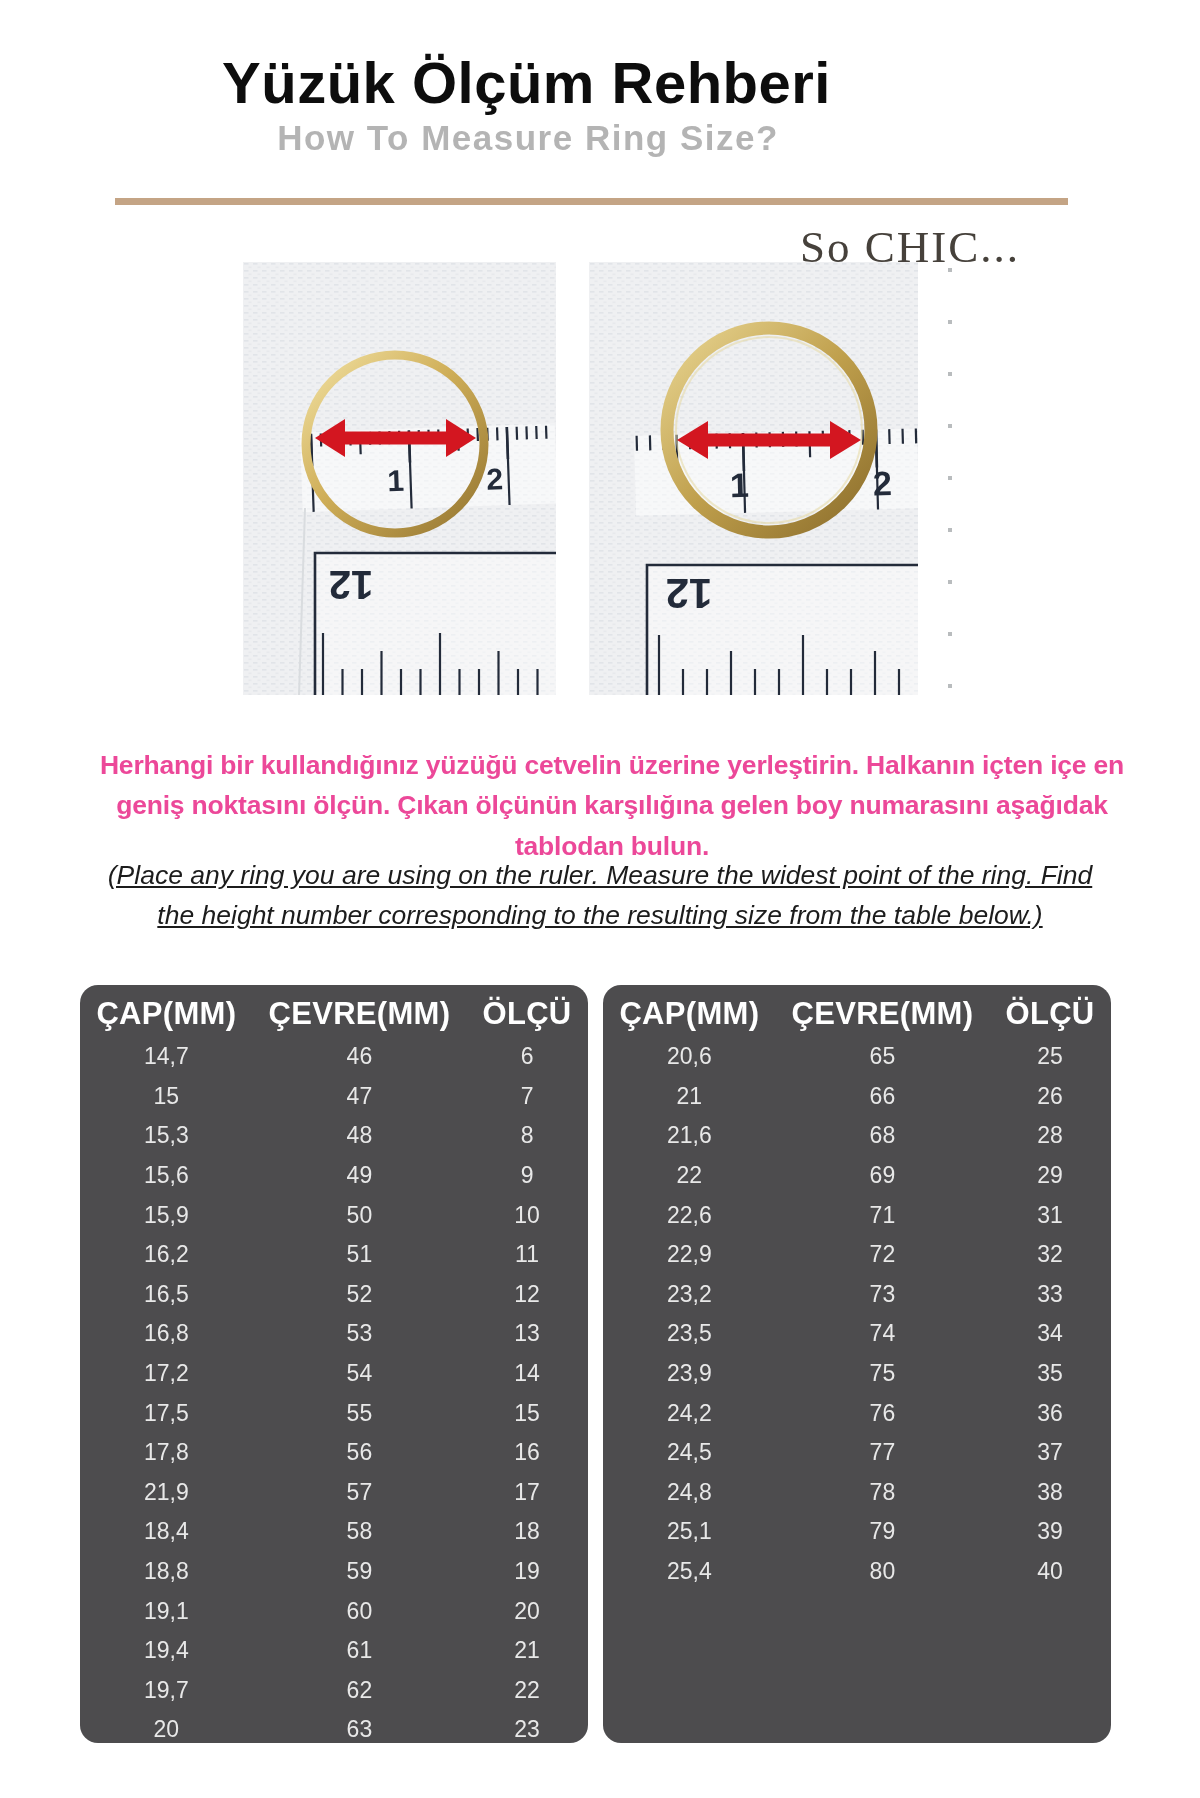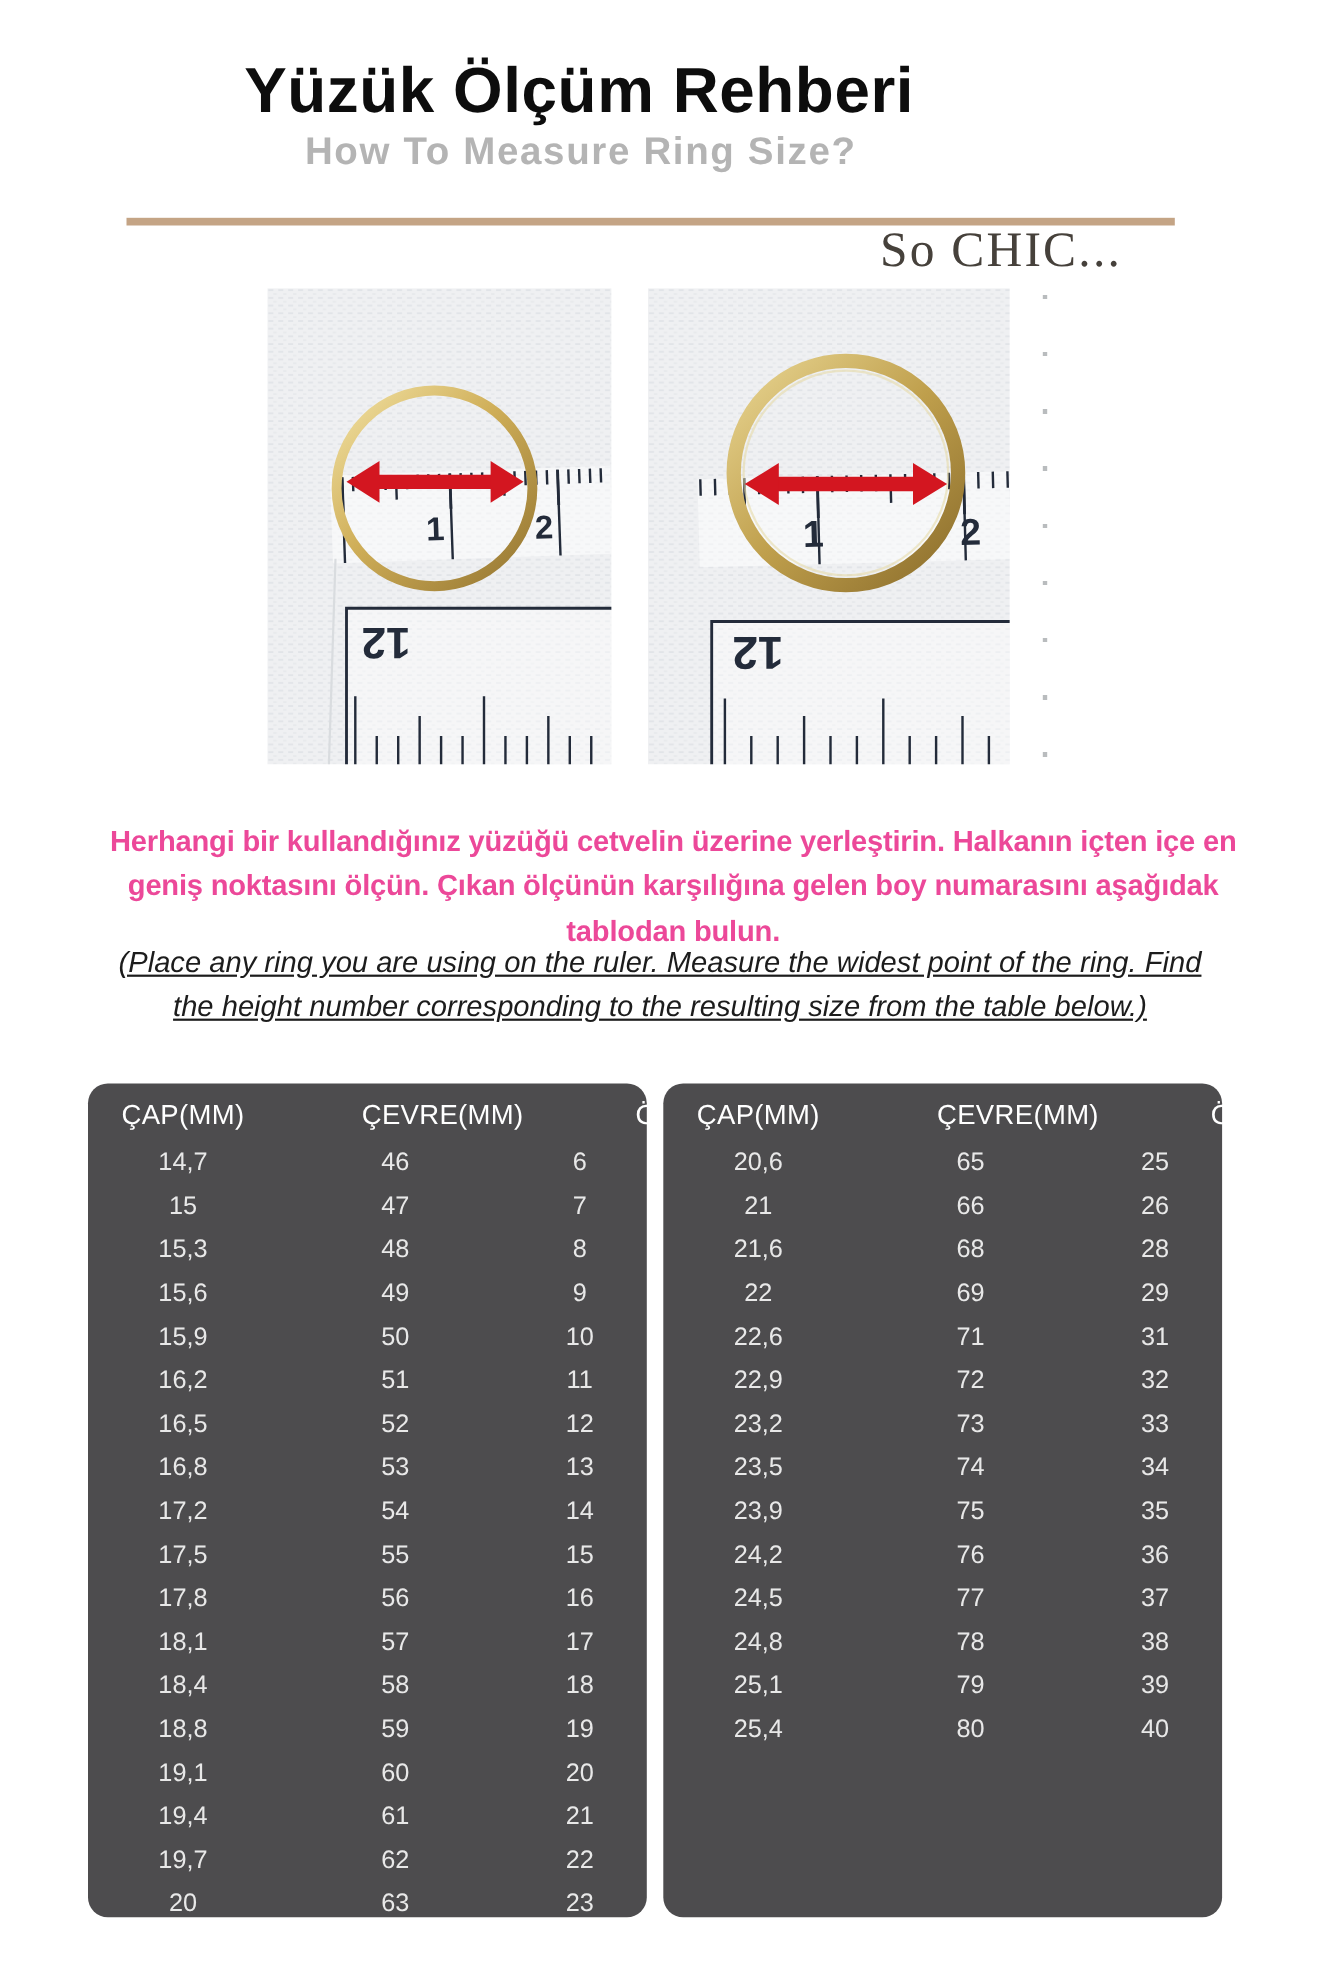--- a/index.html
+++ b/index.html
@@ -13,21 +13,21 @@
     font-size:58px;font-weight:bold;color:var(--title-black);letter-spacing:.5px;margin:0;line-height:66px;
   }
   .subtitle{
     position:absolute;top:116px;left:0;width:1056px;text-align:center;
     font-size:35px;font-weight:bold;color:var(--subtitle-gray);letter-spacing:1.5px;margin:0;line-height:44px;
   }
   .divider{
     position:absolute;top:198px;left:115px;width:953px;height:7px;background:var(--divider);
   }
   .brand{
-    position:absolute;top:204px;left:800px;width:260px;
+    position:absolute;top:224px;left:800px;width:260px;
     font-family:"Liberation Serif",serif;font-size:45px;color:var(--logo-brown);
     letter-spacing:2px;white-space:nowrap;line-height:46px;
   }
   
   .photo{position:absolute;top:262px;}
   .photo.left{left:243px;width:313px;height:433px;}
   .photo.right{left:589px;width:329px;height:433px;}
   .photo svg{display:block;}
   .tick{stroke:var(--tick-navy);stroke-width:2.2;fill:none;}
   .tick.thick{stroke-width:2.6;}
@@ -54,21 +54,21 @@
     line-height:40.3px;margin:0;text-decoration:underline;
   }
   
   .size-table{
     position:absolute;top:985px;height:758px;background:var(--table-bg);
     border-radius:18px;box-sizing:border-box;padding-top:6px;
   }
   .size-table.left{left:80px;width:508px;}
   .size-table.right{left:603px;width:508px;}
   .thead,.trow{display:grid;grid-template-columns:34% 42% 24%;align-items:center;text-align:center;}
-  .thead{height:46px;font-size:25px;font-weight:normal;color:var(--table-header-text);letter-spacing:.3px;gap:43px;}
+  .thead{height:46px;font-size:31px;font-weight:bold;color:var(--table-header-text);letter-spacing:.3px;}
   .trow{height:39.6px;font-size:23px;color:var(--table-cell-text);}
 </style>
 </head>
 <body>
 
 <div class="page">
 
   <h1 class="title">Yüzük Ölçüm Rehberi</h1>
   <h2 class="subtitle">How To Measure Ring Size?</h2>
   <div class="divider"></div>
@@ -231,21 +231,21 @@
           <span>15</span>
         </div>
 
         <div class="trow">
           <span>17,8</span>
           <span>56</span>
           <span>16</span>
         </div>
 
         <div class="trow">
-          <span>18,1</span>
+          <span>21,9</span>
           <span>57</span>
           <span>17</span>
         </div>
 
         <div class="trow">
           <span>18,4</span>
           <span>58</span>
           <span>18</span>
         </div>
 

